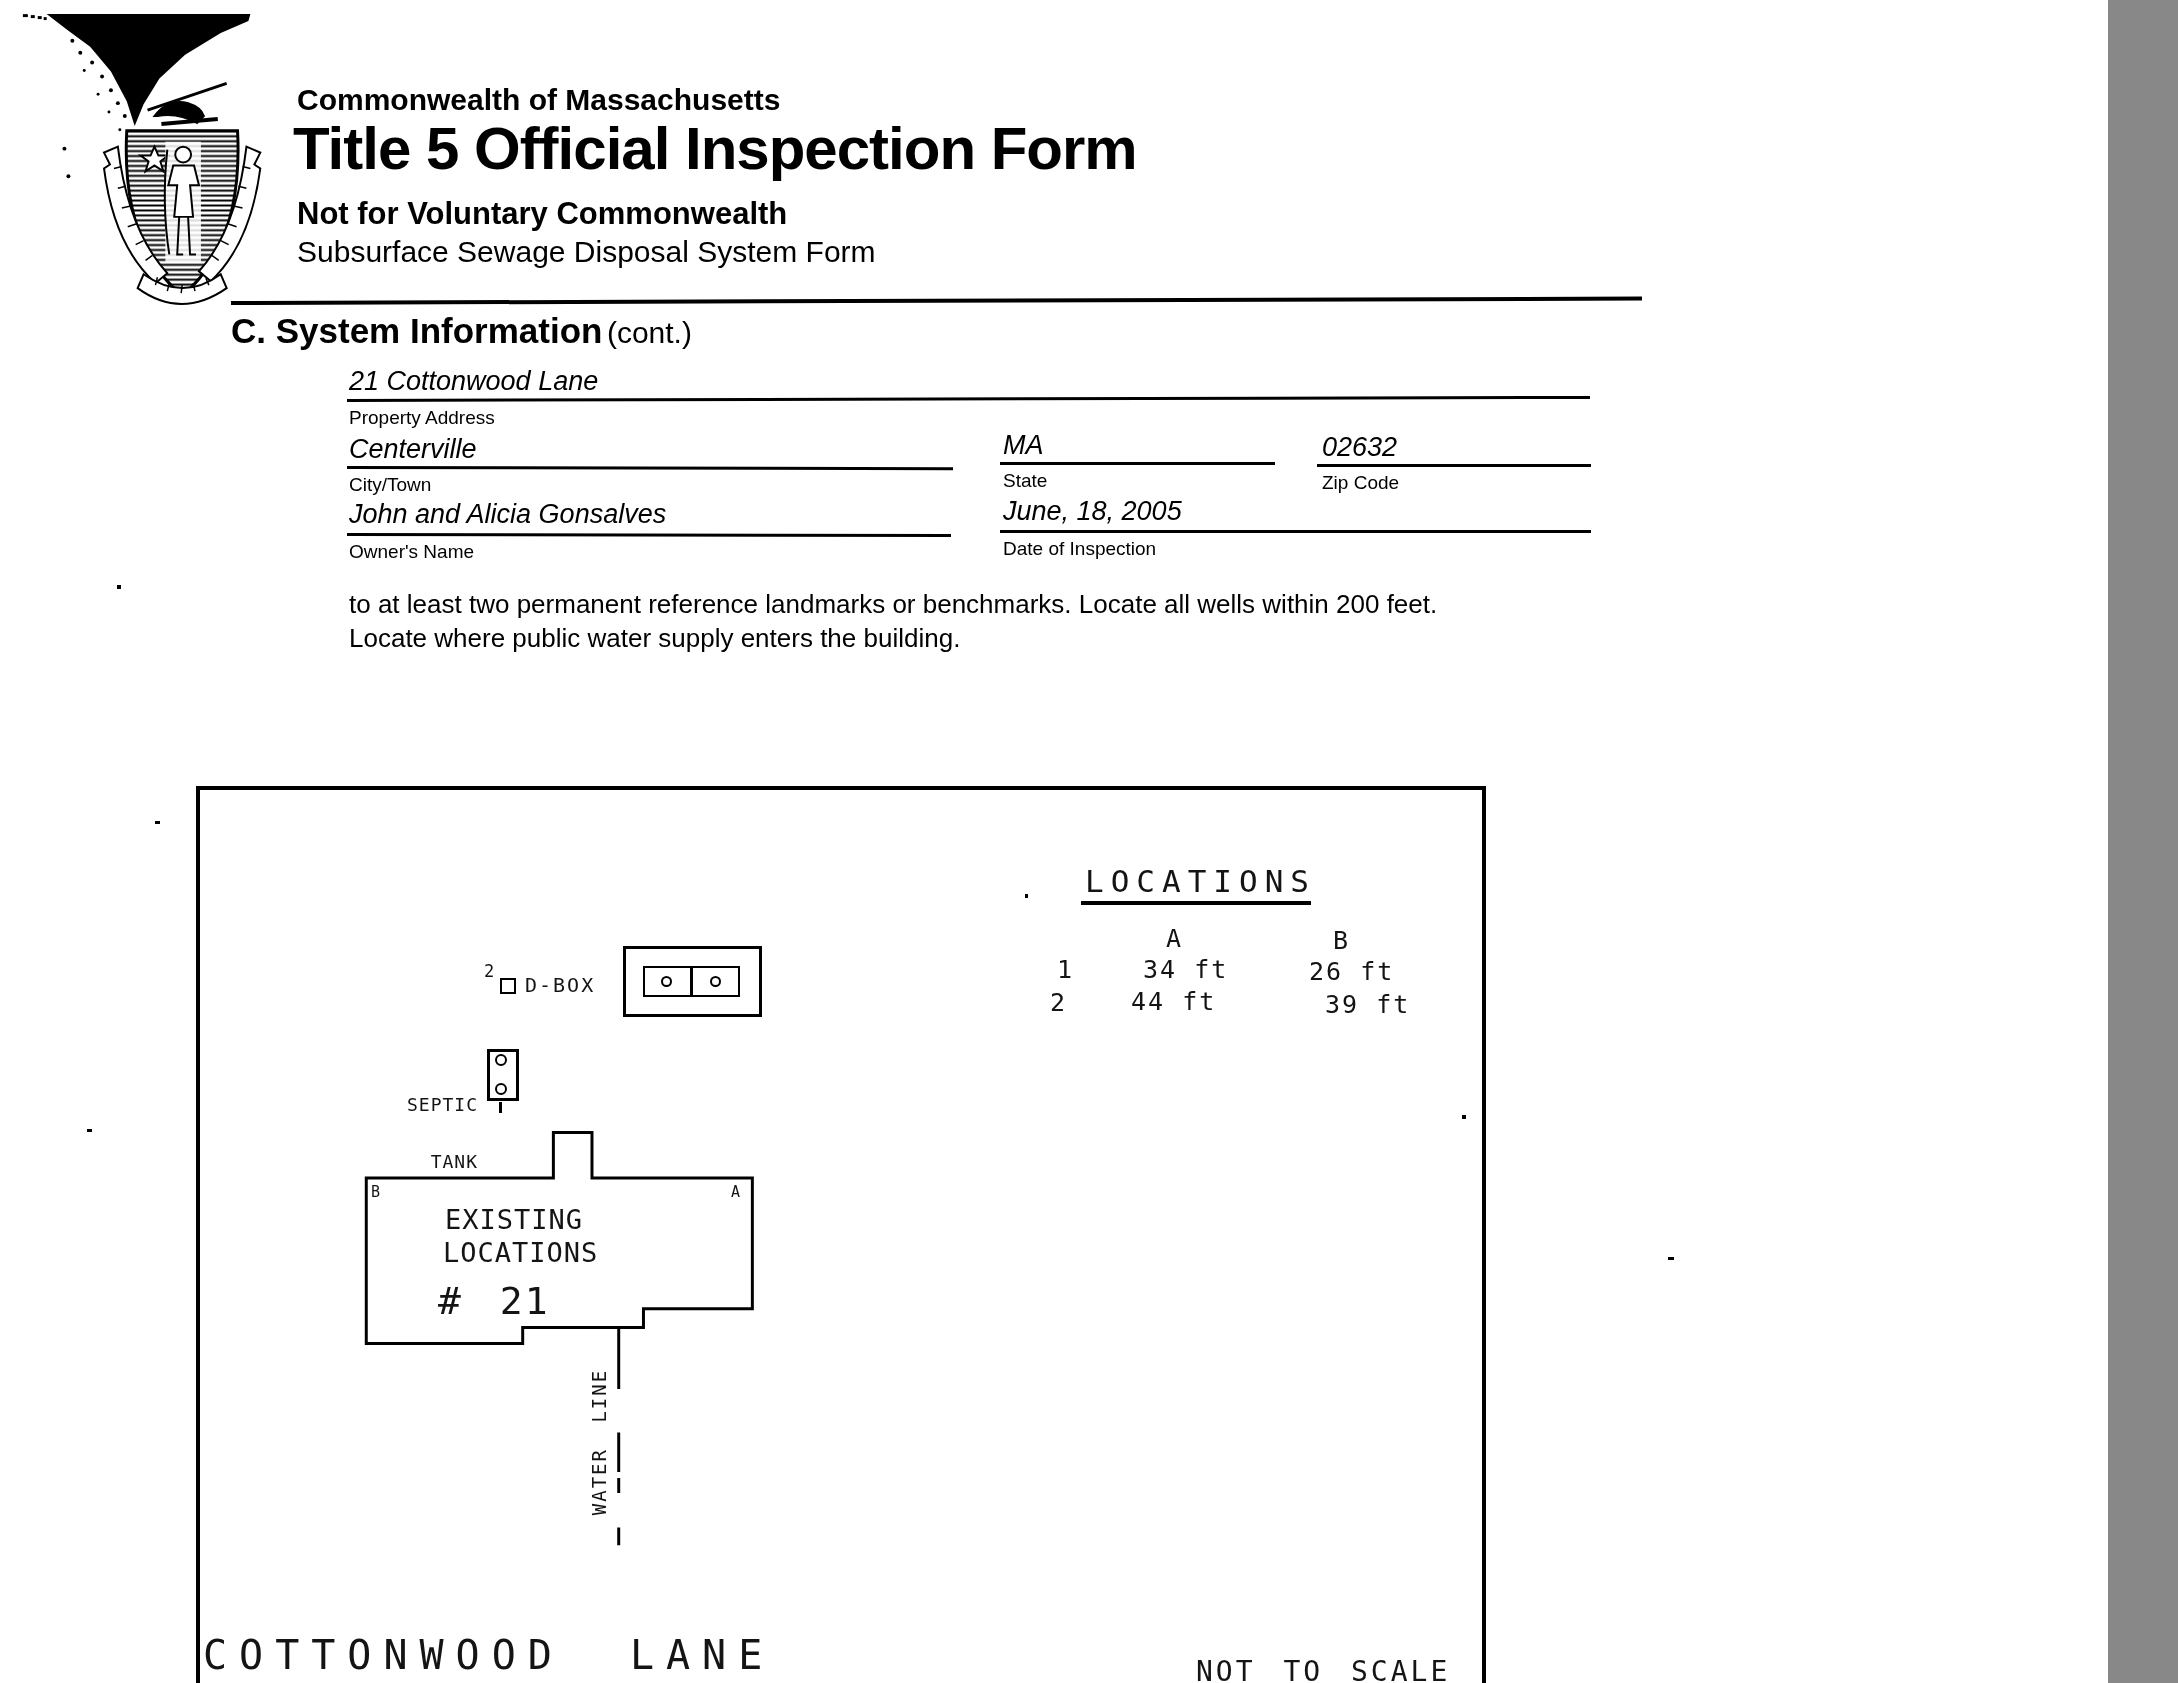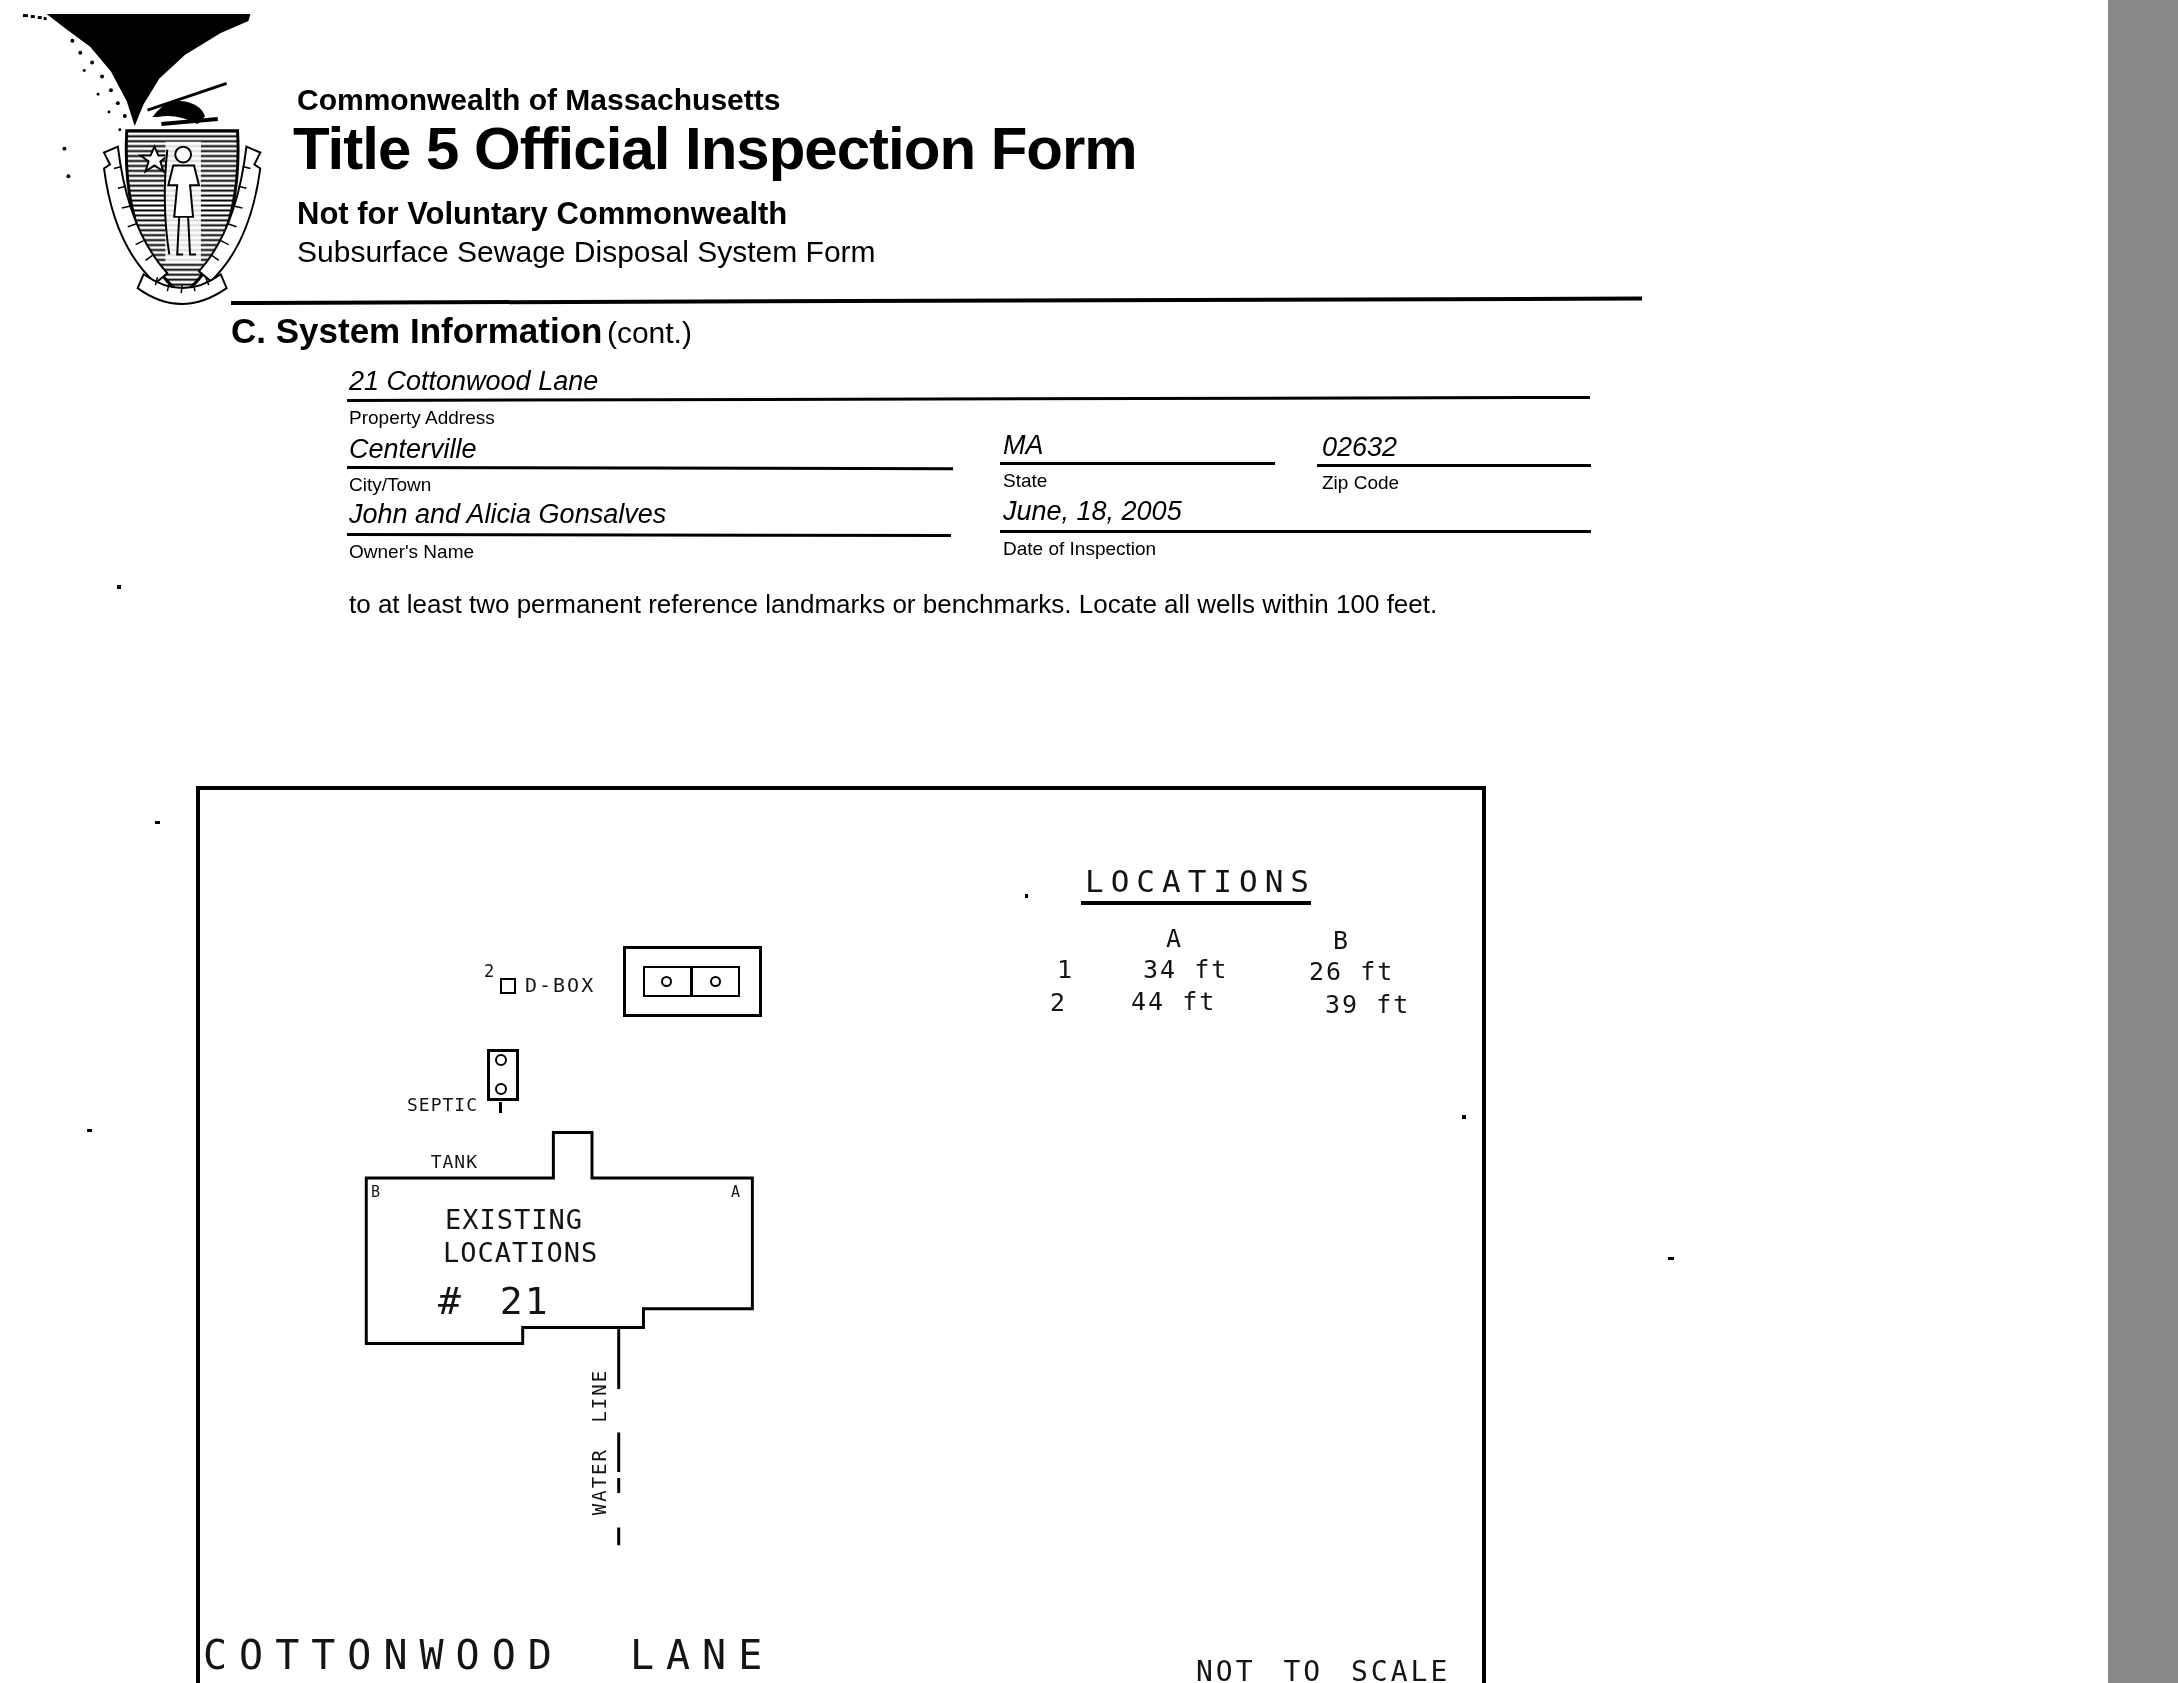--- a/index.html
+++ b/index.html
@@ -145,21 +145,22 @@
     <div class="abs f-lab" style="left:349px;top:541px;">Owner's Name</div>
   </div>
 
   <div>
     <div class="abs f-val" style="left:1003px;top:496px;">June, 18, 2005</div>
     <div class="abs f-ul" style="left:1000px;top:530px;width:591px;"></div>
     <div class="abs f-lab" style="left:1003px;top:538px;">Date of Inspection</div>
   </div>
 
   <div class="abs para" style="left:349px;top:587px;">
-    <div>to at least two permanent reference landmarks or benchmarks. Locate all wells within 100 feet.</div>
+    <div>to at least two permanent reference landmarks or benchmarks. Locate all wells within 200 feet.</div>
+    <div>Locate where public water supply enters the building.</div>
   </div>
 
   <div class="abs sketch-box" style="left:196px;top:786px;width:1282px;height:941px;"></div>
 
   <div class="abs mono loc-title" style="left:1085px;top:863px;">LOCATIONS</div>
   <div class="abs loc-ul" style="left:1081px;top:901px;width:230px;"></div>
   <div class="abs mono loc-hdr" style="left:1166px;top:924px;">A</div>
   <div class="abs mono loc-hdr" style="left:1333px;top:926px;">B</div>
 
   <div>

